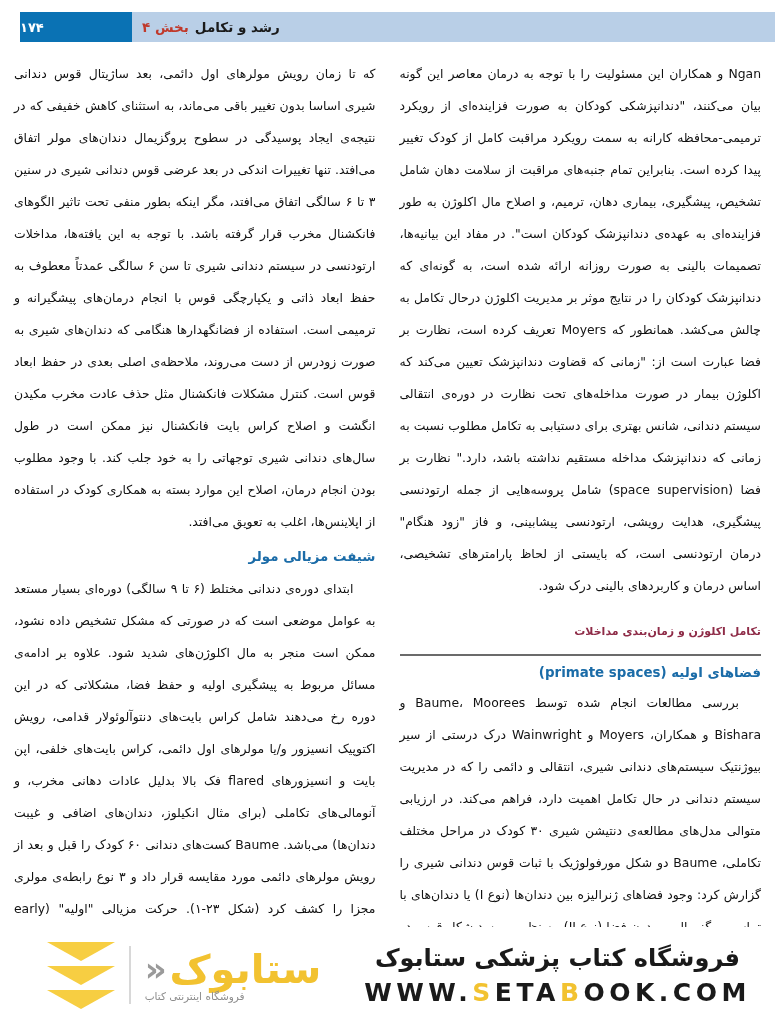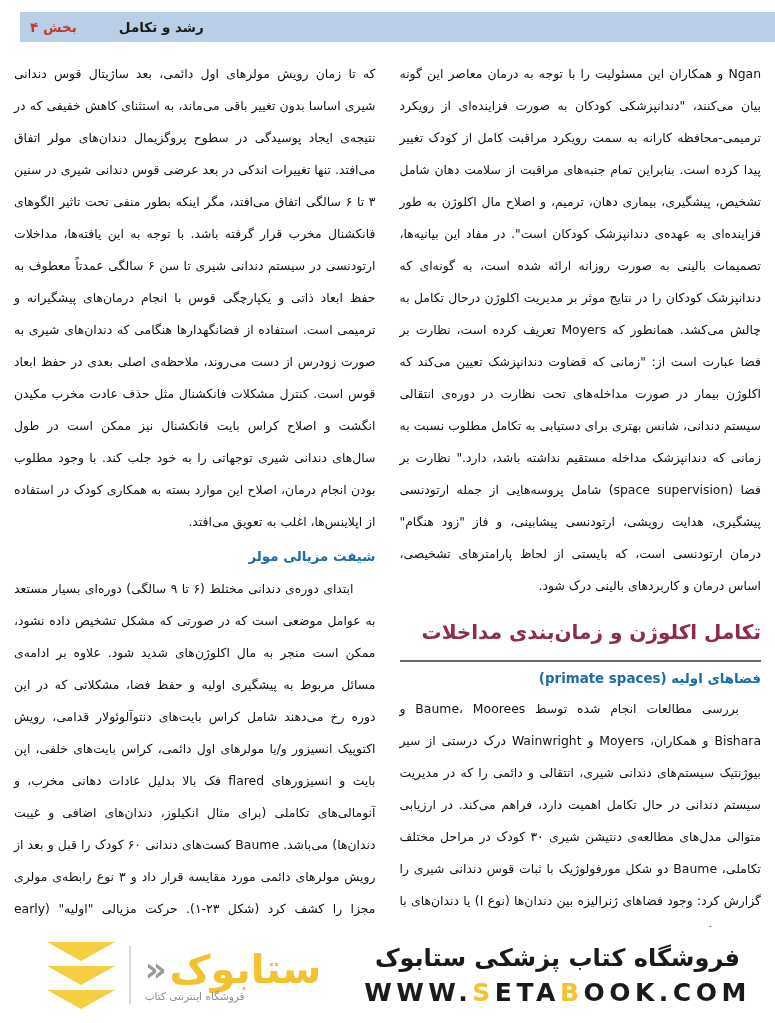--- a/index.html
+++ b/index.html
@@ -42,21 +42,20 @@
   }
   .header-section-no {
     color: #c0392b;
     font-weight: bold;
     font-size: 13.5px;
   }
   .header-section-title {
     color: #1a1a1a;
     font-weight: bold;
     font-size: 13.5px;
-    margin-left: 36px;
   }
   .header-pagebox {
     flex: 0 0 112px;
     background: #0a72b4;
     color: #ffffff;
     display: flex;
     align-items: center;
     justify-content: flex-end;
     padding-right: 62px;
     box-sizing: border-box;
@@ -102,22 +101,22 @@
   }
   p.italic-intro {
     font-style: italic;
     font-size: 12.2px;
     line-height: 23.4px;
   }
 
   
   h2.section-heading {
     margin: 20px 0 0 0;
-    padding: 0 0 18px 0;
-    font-size: 20px;
+    padding: 0 0 12px 0;
+    font-size: 11px;
     font-weight: bold;
     color: #8e2b47;
     border-bottom: 2px solid #6b6b6b;
     text-align: right;
     direction: rtl;
     line-height: 20px;
   }
   h3.sub-heading {
     margin: 9px 0 6px 0;
     font-size: 13.4px;
@@ -236,20 +235,23 @@
     color: #f2c230;
   }
 </style>
 </head>
 <body>
 
 <div class="page-header">
   <div class="header-band">
     <span class="header-section-title">رشد و تکامل</span>
     <span class="header-section-no">بخش ۴</span>
+  </div>
+  <div class="header-pagebox">
+    <span>۱۷۴</span>
   </div>
 </div>
 
 <div class="columns">
 
   <div class="col">
     <p class="body-text">Ngan و همکاران این مسئولیت را با توجه به درمان معاصر این گونه بیان می‌کنند، "دندانپزشکی کودکان به صورت فزاینده‌ای از رویکرد ترمیمی-محافظه کارانه به سمت رویکرد مراقبت کامل از کودک تغییر پیدا کرده است. بنابراین تمام جنبه‌های مراقبت از سلامت دهان شامل تشخیص، پیشگیری، بیماری دهان، ترمیم، و اصلاح مال اکلوژن به طور فزاینده‌ای به عهده‌ی دندانپزشک کودکان است". در مفاد این بیانیه‌ها، تصمیمات بالینی به صورت روزانه ارائه شده است، به گونه‌ای که دندانپزشک کودکان را در نتایج موثر بر مدیریت اکلوژن درحال تکامل به چالش می‌کشد. همانطور که Moyers تعریف کرده است، نظارت بر فضا عبارت است از: "زمانی که قضاوت دندانپزشک تعیین می‌کند که اکلوژن بیمار در صورت مداخله‌های تحت نظارت در دوره‌ی انتقالی سیستم دندانی، شانس بهتری برای دستیابی به تکامل مطلوب نسبت به زمانی که دندانپزشک مداخله مستقیم نداشته باشد، دارد." نظارت بر فضا (space supervision) شامل پروسه‌هایی از جمله ارتودنسی پیشگیری، هدایت رویشی، ارتودنسی پیشابینی، و فاز "زود هنگام" درمان ارتودنسی است، که بایستی از لحاظ پارامترهای تشخیصی، اساس درمان و کاربردهای بالینی درک شود.</p>
     <h2 class="section-heading">تکامل اکلوژن و زمان‌بندی مداخلات</h2>
     <h3 class="sub-heading-inline">فضاهای اولیه (primate spaces)</h3>
     <p class="body-text indent">بررسی مطالعات انجام شده توسط Baume، Moorees و Bishara و همکاران، Moyers و Wainwright درک درستی از سیر بیوژنتیک سیستم‌های دندانی شیری، انتقالی و دائمی را که در مدیریت سیستم دندانی در حال تکامل اهمیت دارد، فراهم می‌کند. در ارزیابی متوالی مدل‌های مطالعه‌ی دنتیشن شیری ۳۰ کودک در مراحل مختلف تکاملی، Baume دو شکل مورفولوژیک با ثبات قوس دندانی شیری را گزارش کرد: وجود فضاهای ژنرالیزه بین دندان‌ها (نوع I) یا دندان‌های با تماس پروگزیمالی و بدون فضا (نوع II). به نظر می‌رسد شکل قوس در هر دو نوع بیشتر از اینکه تکاملی باشد، جنبه‌ی مادرزادی داشته باشد، به این دلیل که الگوی اصلی ظاهر شده در هنگام رویش دندان، در سنین ۳ تا ۶ سالگی همچنان حفظ می‌شود. قوس‌های فضادار اغلب اغلب دو دیاستم مجزا را نشان</p>

